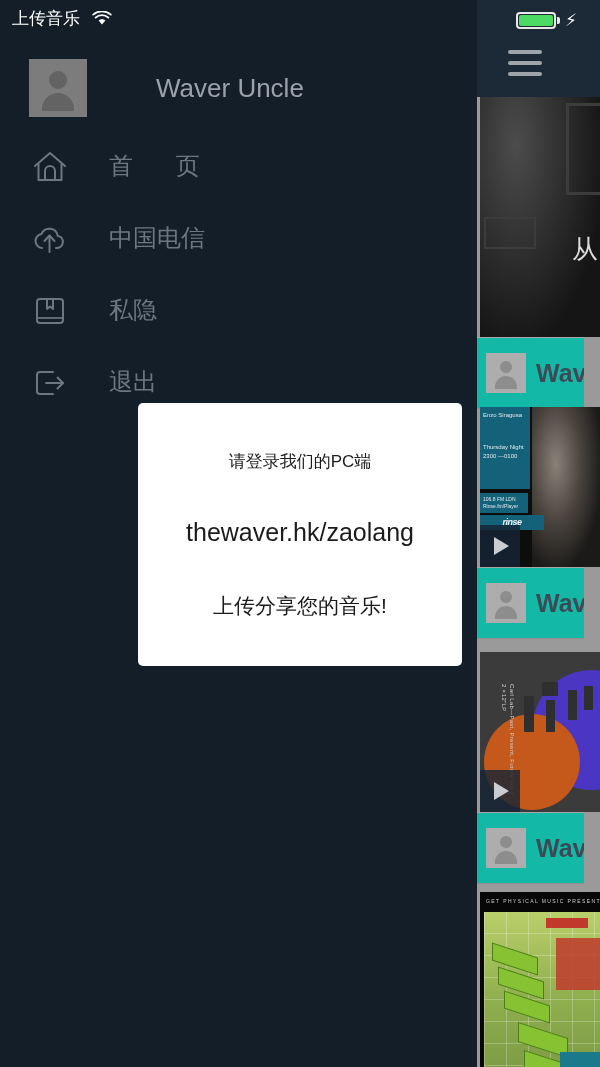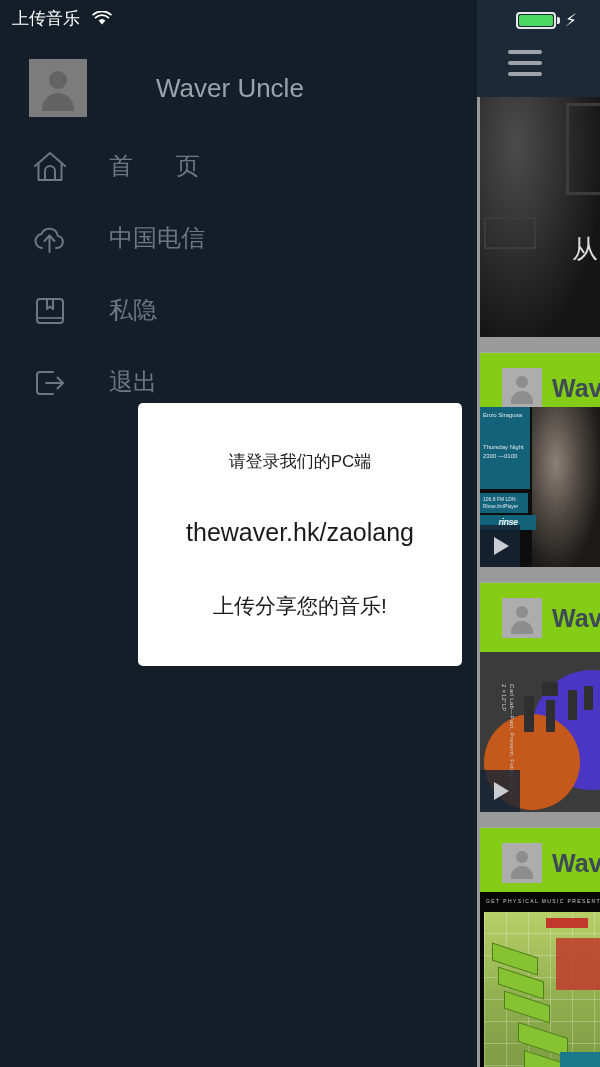--- a/index.html
+++ b/index.html
@@ -60,29 +60,28 @@
   }
   .feed-card-img {
     position: absolute;
     left: 480px;
     width: 120px;
     background: #2a2a2a;
     overflow: hidden;
   }
   .feed-user {
     position: absolute;
-    left: 480px;
+    left: 464px;
     width: 120px;
     height: 70px;
-    background: #84cc16;
+    background: #14b8a6;
     display: flex;
     align-items: center;
     border-top: 1px solid #a8a8a8;
     border-bottom: 1px solid #8f8f8f;
-    margin-top: 15px;
   }
   .feed-avatar {
     width: 40px; height: 40px;
     margin-left: 22px;
     background: #adadad;
     position: relative;
     flex: none;
   }
   .feed-avatar::before {
     content: "";
@@ -166,21 +165,21 @@
     background: #14627a;
     color: #dfe9ee;
     font-size: 5px;
     line-height: 7px;
     padding: 3px;
     box-sizing: border-box;
   }
   .rinse-logo {
     position: absolute;
     left: 0; top: 108px;
-    width: 56px; height: 15px;
+    width: 64px; height: 15px;
     background: #14627a;
     color: #eaf2f5;
     font-size: 9px;
     font-weight: bold;
     font-style: italic;
     text-align: center;
     line-height: 15px;
     letter-spacing: -0.5px;
   }
   .rinse-face {

